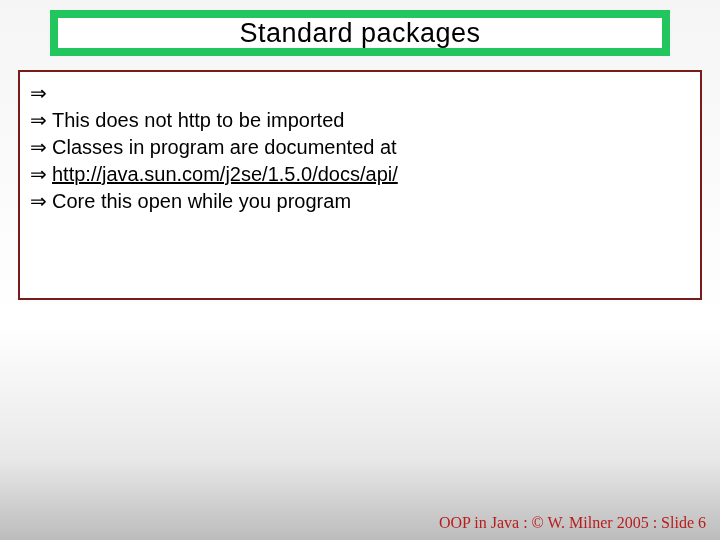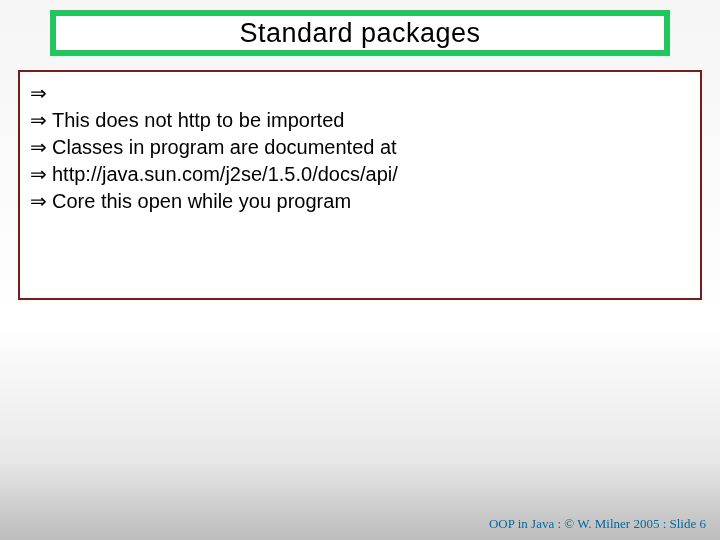--- a/index.html
+++ b/index.html
@@ -8,21 +8,21 @@
     background: linear-gradient(to bottom, #f5f5f5 0%, #ffffff 60%, #e8e8e8 85%, #bcbcbc 100%);
     font-family: "Trebuchet MS", "Comic Sans MS", "Segoe UI", sans-serif;
     position: relative;
   }
   .title-box {
     position: absolute;
     top: 10px;
     left: 50px;
     width: 620px;
     height: 46px;
-    border: 6px solid #22c55e;
+    border: 8px solid #22c55e;
     background: #ffffff;
     display: flex;
     align-items: center;
     justify-content: center;
   }
   .title-text {
     font-size: 27px;
     color: #000;
     letter-spacing: 0.5px;
   }
@@ -44,28 +44,29 @@
     color: #000;
   }
   .arrow {
     font-family: "Segoe UI Symbol", "Arial Unicode MS", sans-serif;
     font-size: 20px;
     width: 22px;
     flex-shrink: 0;
     color: #000;
   }
   .link-text {
+    text-decoration: underline;
     color: #000;
   }
   .footer {
     position: absolute;
     bottom: 8px;
     right: 14px;
-    font-size: 13px;
-    color: #0369a1;
+    font-size: 16px;
+    color: #b91c1c;
     font-family: "Times New Roman", serif;
   }
 </style>
 </head>
 <body>
 
 <div class="title-box">
   <span class="title-text">Standard packages</span>
 </div>
 

